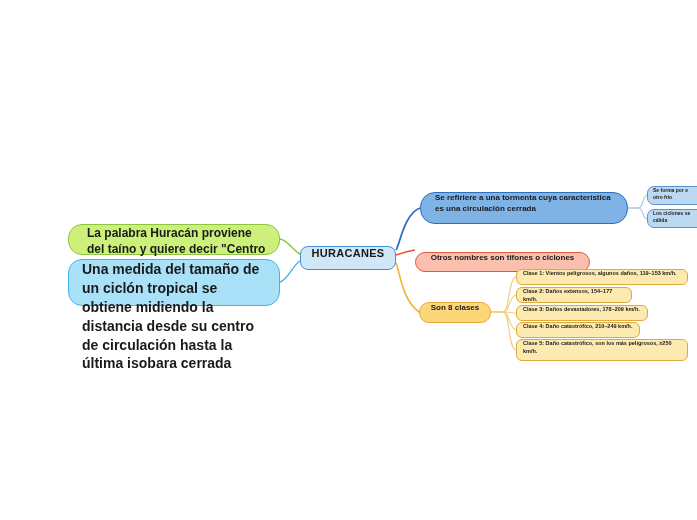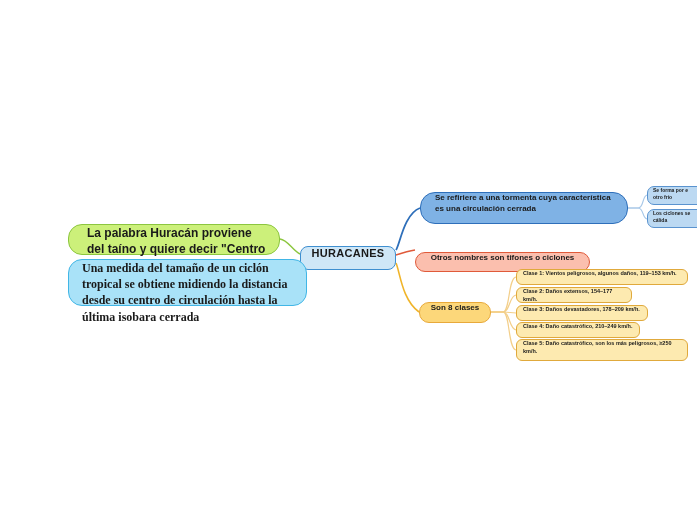--- a/index.html
+++ b/index.html
@@ -65,30 +65,29 @@
     border-color: #8cc63f;
     background: #ccf07a;
     font-size: 12px;
     font-weight: bold;
     line-height: 1.35;
   }
   
   .n-lblue {
     left: 68px;
     top: 259px;
-    width: 239px;
+    width: 212px;
     height: 47px;
     padding: 0 8px 0 13px;
     border-radius: 14px;
     border-color: #41b6e6;
     background: #a9e2f8;
-    font-size: 12px;
+    font-size: 14px;
     font-weight: bold;
     line-height: 1.35;
-    font-family: Liberation Serif, serif;
   }
   
   .n-dblue {
     left: 420px;
     top: 192px;
     width: 208px;
     height: 32px;
     padding: 0 8px 0 14px;
     border-radius: 15px;
     border-color: #2e6fba;

